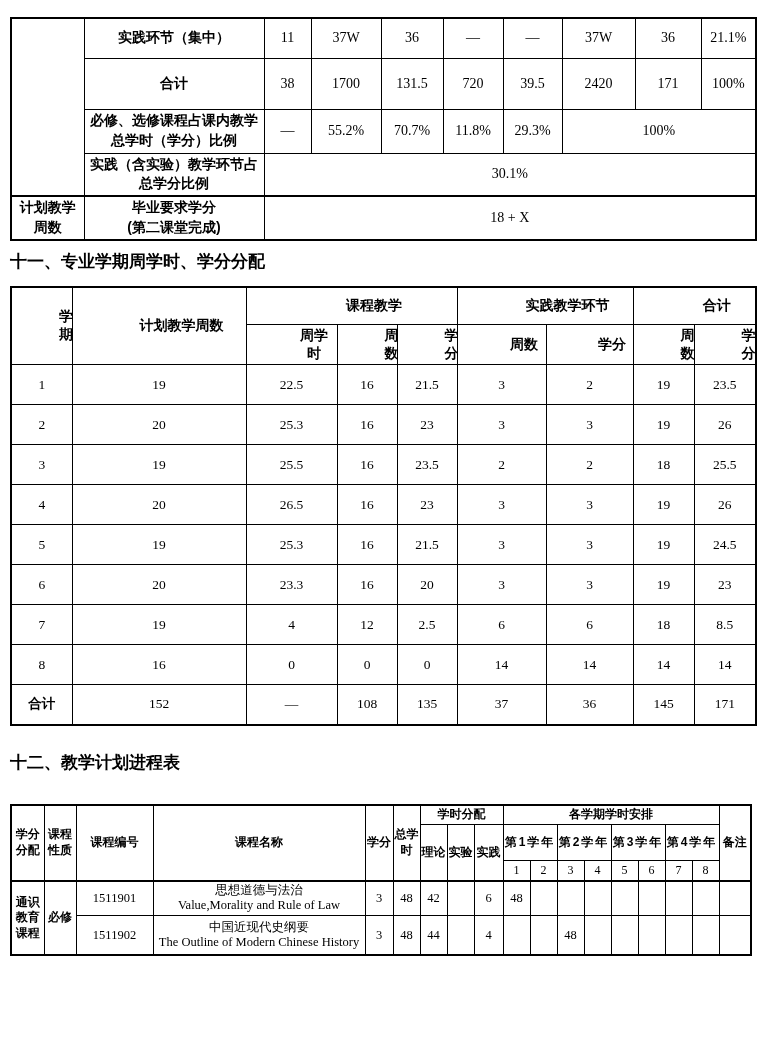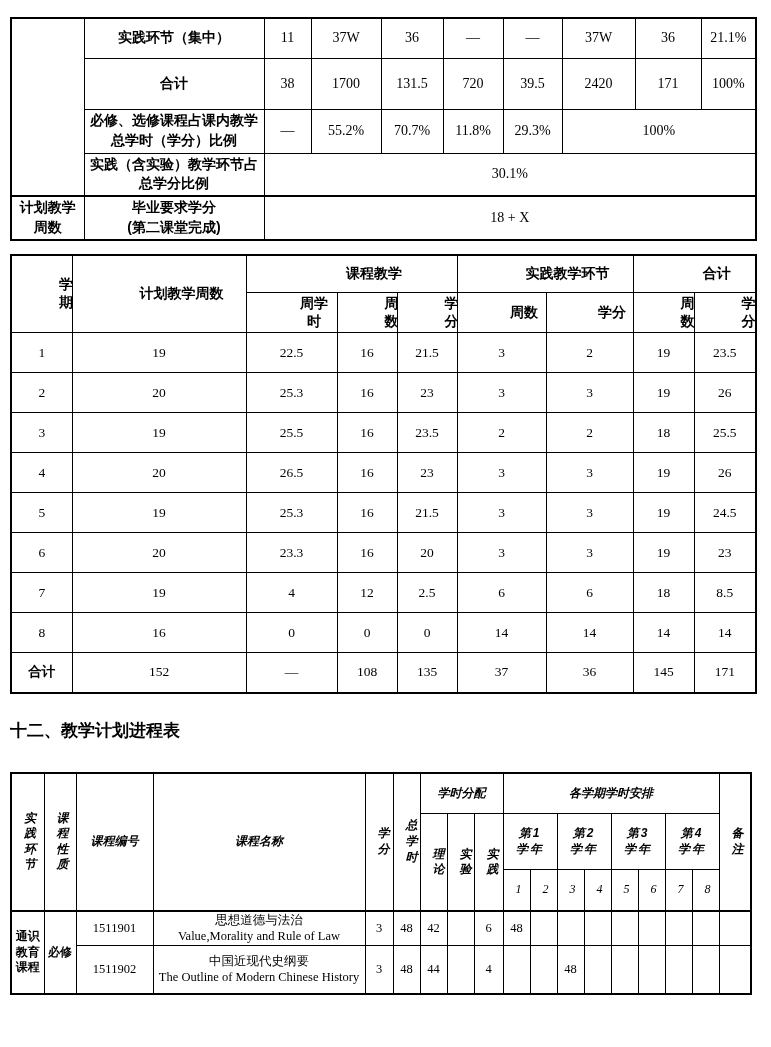--- a/index.html
+++ b/index.html
@@ -31,27 +31,27 @@
               font-size:14.5px; line-height:18px; text-align:center; width:745px;
               margin-top:38px; }
   
   .t-mid { width:745px; margin-top:13px; font-size:13.5px; }
   .t-mid th { font-size:14px;padding-left:47px; }
   .t-mid tr.hg { height:38px; }
   .t-mid tr.hs { height:40px; }
   .t-mid tr.br { height:40px; }
   
   .t-bot { width:740px; margin-top:30px; font-size:12.5px; }
-  .t-bot th { font-size:12px; line-height:1.3; padding:12px;font-style:italic; }
+  .t-bot th { font-size:12px; line-height:1.3; padding:1px; }
   .t-bot tr.h1 { height:20px; }
   .t-bot tr.h2 { height:36px; }
   .t-bot tr.h3 { height:20px; }
   .t-bot .bb2 { border-bottom:2px solid #000; }
   .t-bot tr.c1 { height:32px; }
-  .t-bot tr.c2 { height:48px; }
+  .t-bot tr.c2 { height:40px; }
   .t-bot .name-cell { font-size:12.5px; line-height:1.25; padding:1px 2px; }
   .t-bot .cat { font-size:12px; line-height:1.3; }
   .year-h { letter-spacing:2px; }
 </style>
 </head>
 <body>
 
 <div class="doc">
 
   <table class="t-top">
@@ -106,20 +106,21 @@
     </tr>
     <tr class="r5">
       <td class="g">计划教学周数</td>
       <td class="g pre">毕业要求学分
 (第二课堂完成)</td>
       <td colspan="8">18 + X</td>
     </tr>
   </tbody>
     </table>
 
+  <div class="h-sec">十一、专业学期周学时、学分分配</div>
 
   <table class="t-mid">
     <colgroup>
       <col style="width:61px">
         <col style="width:174px">
         <col style="width:91px">
       <col style="width:60px">
         <col style="width:60px">
         <col style="width:89px">
       <col style="width:87px">
@@ -264,21 +265,21 @@
         <col style="width:27px">
         <col style="width:27px">
       <col style="width:27px">
         <col style="width:27px">
         <col style="width:27px">
         <col style="width:27px">
       <col style="width:32px">
     </colgroup>
     <tbody>
         <tr class="h1">
-      <th rowspan="3" class="g bb2">实践环节</th>
+      <th rowspan="3" class="g bb2">学分分配</th>
       <th rowspan="3" class="g bb2">课程性质</th>
       <th rowspan="3" class="g bb2">课程编号</th>
       <th rowspan="3" class="g bb2">课程名称</th>
       <th rowspan="3" class="g bb2">学分</th>
       <th rowspan="3" class="g bb2">总学时</th>
       <th colspan="3" class="g">学时分配</th>
       <th colspan="8" class="g">各学期学时安排</th>
       <th rowspan="3" class="g bb2">备注</th>
     </tr>
     <tr class="h2">

